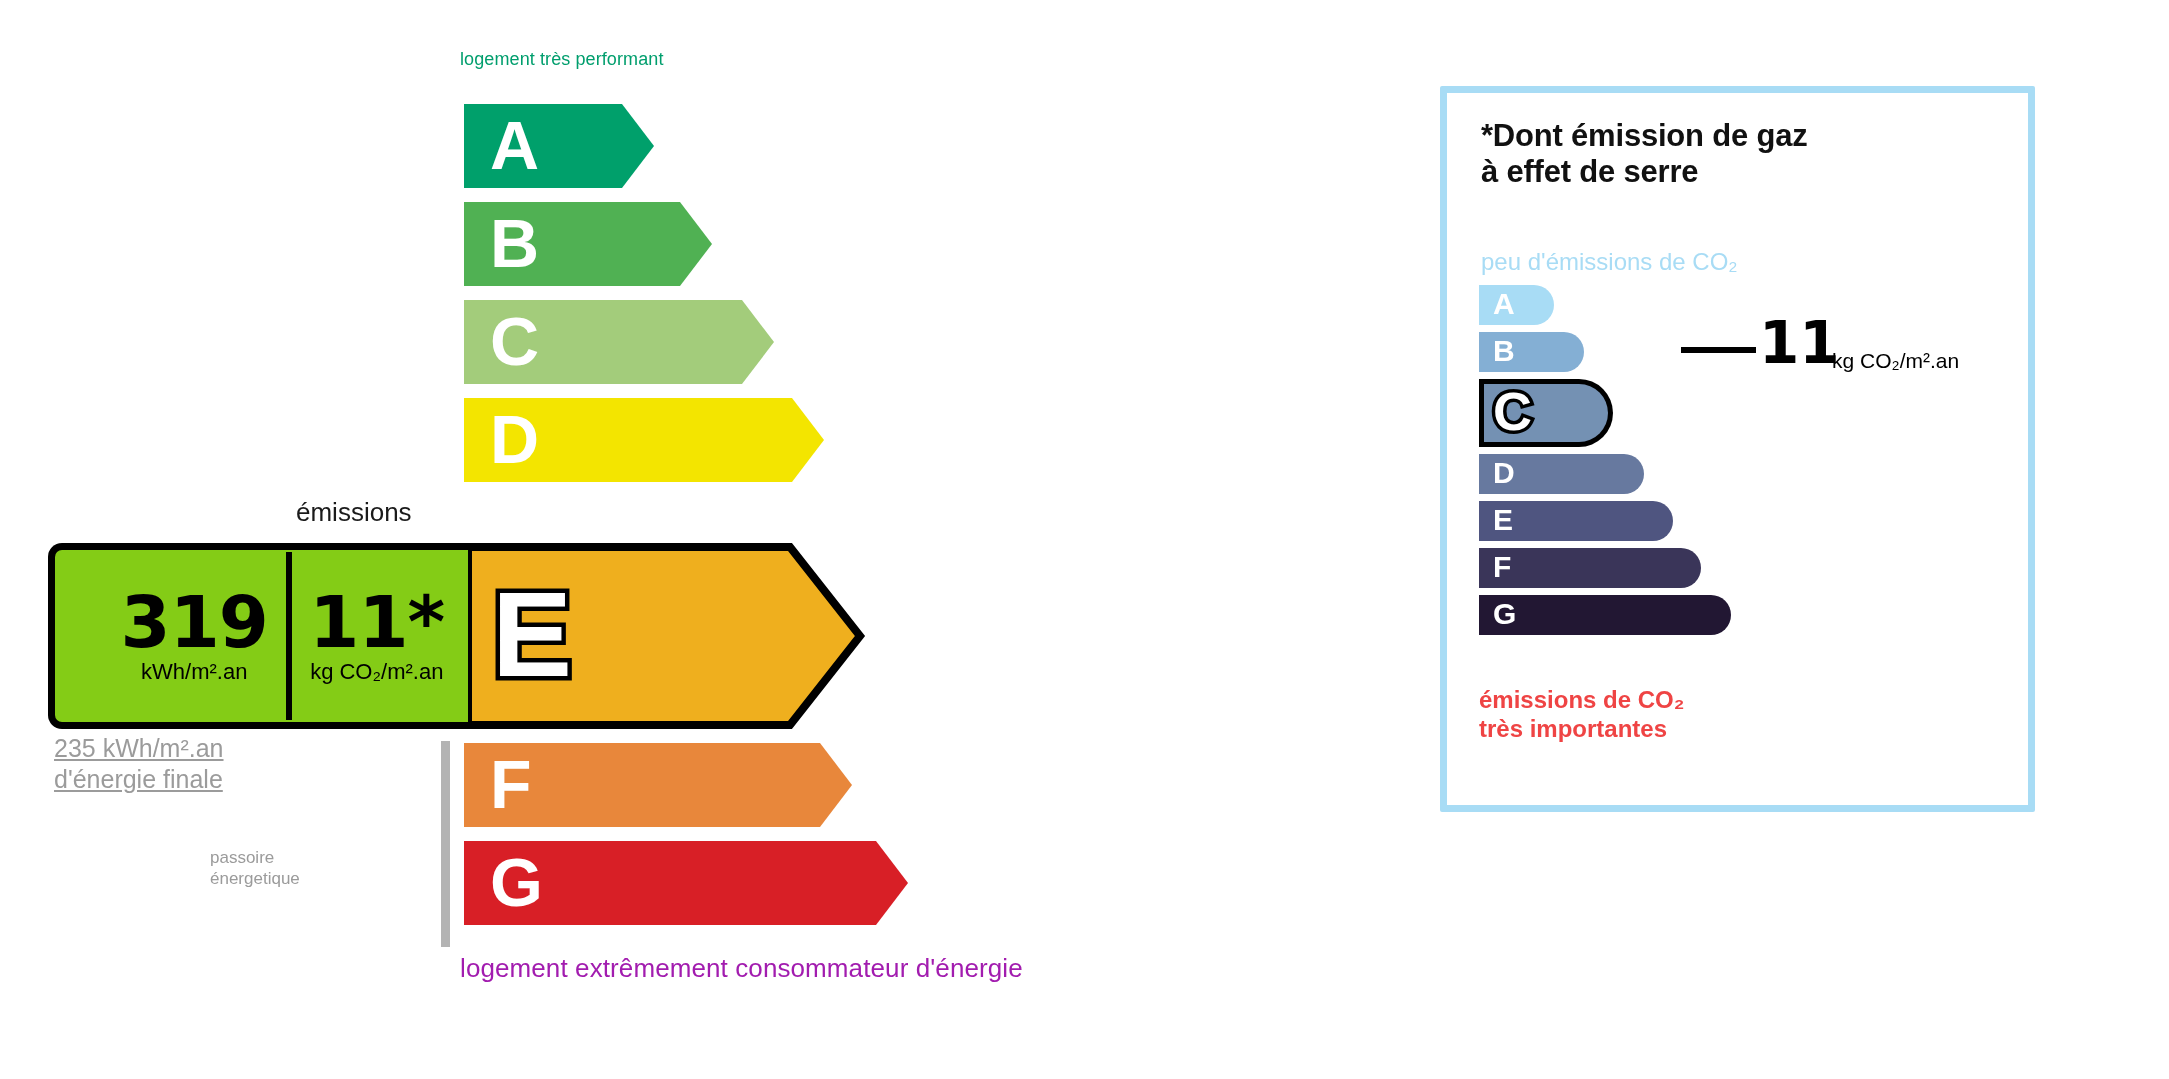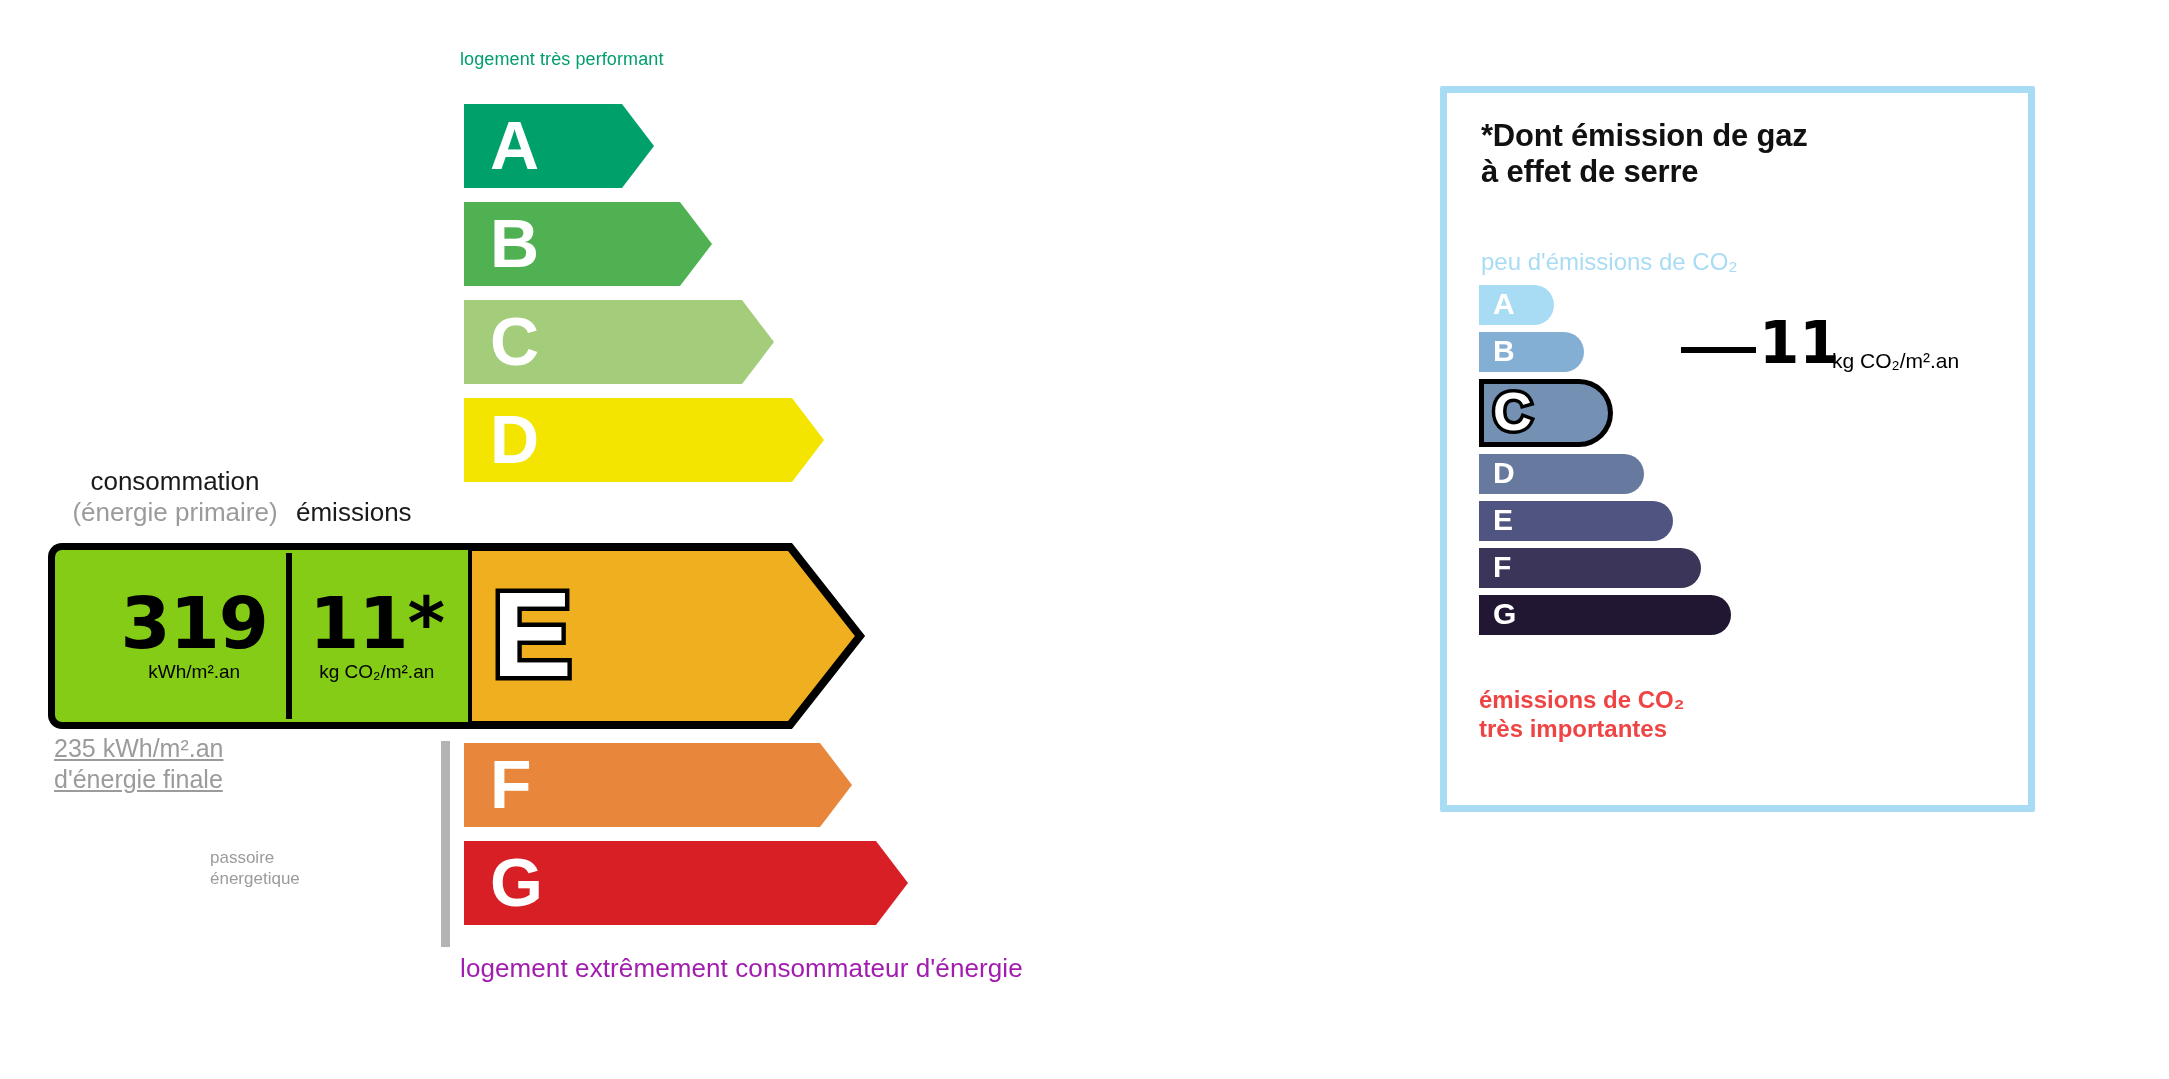--- a/index.html
+++ b/index.html
@@ -32,21 +32,21 @@
 
   
   #values-box{position:absolute;left:48px;top:543px;width:420px;height:186px;
       border:7px solid #000;border-right:none;border-radius:14px 0 0 14px;
       background:#84cc16;box-sizing:border-box;display:flex;align-items:center;z-index:5;padding-left:48px;}
   .value-cell{flex:1;text-align:center;position:relative;}
   .value-cell.sep:after{content:"";position:absolute;left:0;top:-36px;bottom:-36px;
       width:6px;background:#000;}
   .val-num{font-size:72px;font-weight:bold;line-height:.95;letter-spacing:-1px;color:#000;
       font-family:"DejaVu Sans","Liberation Sans",sans-serif;}
-  .val-unit{font-size:19px;color:#000;margin-top:4px;line-height:1.1;}
+  .val-unit{font-size:22px;color:#000;margin-top:4px;line-height:1.1;}
 
   .hdr{position:absolute;font-size:26px;color:#1a1a1a;white-space:nowrap;}
   #hdr-conso{left:60px;top:466px;text-align:center;width:230px;}
   #hdr-conso .sub{color:#9b9b9b;display:block;}
   #hdr-emis{left:296px;top:497px;}
 
   #final-energy{position:absolute;left:54px;top:733px;font-size:25px;color:#9b9b9b;
       line-height:1.22;text-decoration:underline;}
   #passoire{position:absolute;left:210px;top:848px;width:218px;font-size:17px;
       color:#9b9b9b;line-height:1.22;text-align:left;}
@@ -139,24 +139,20 @@
       <div class="band">
         <svg class="shape" width="444" height="84" viewBox="0 0 444 84">
           <polygon points="0,0 412,0 444,42 412,84 0,84" fill="#D81F26"></polygon>
         </svg>
         <span class="letter">G</span>
       </div>
     </div>
 
     <div class="bottom-caption">logement extrêmement consommateur d'énergie</div>
 
-    <div class="hdr" id="hdr-conso">
-      <span>consommation</span>
-      <span class="sub">(énergie primaire)</span>
-    </div>
     <div class="hdr" id="hdr-emis">émissions</div>
 
     <div id="values-box">
       <div class="value-cell">
         <div class="val-num">319</div>
         <div class="val-unit">kWh/m².an</div>
       </div>
       <div class="value-cell sep">
         <div class="val-num">11*</div>
         <div class="val-unit">kg CO₂/m².an</div>

